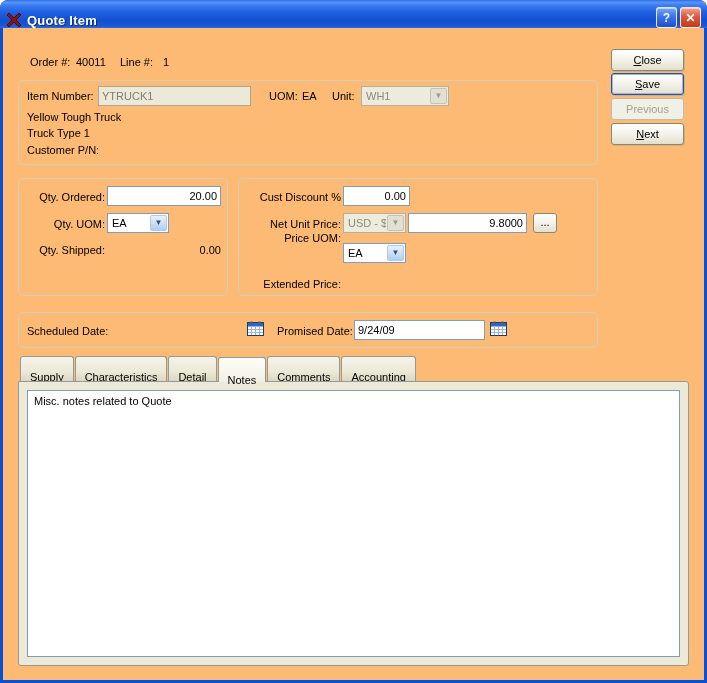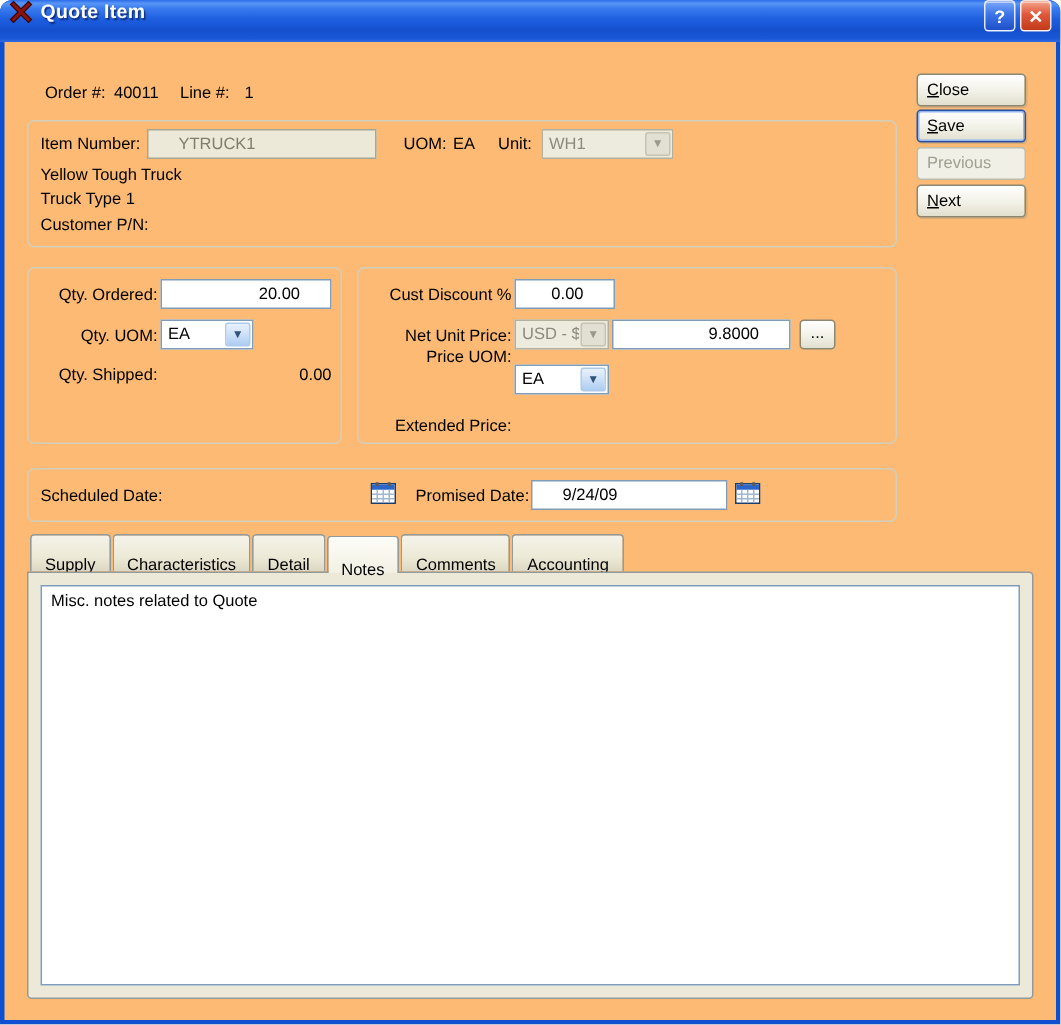--- a/index.html
+++ b/index.html
@@ -6,57 +6,57 @@
   * { box-sizing:border-box; }
   .window {
     position:relative; width:707px; height:683px;
     background:#0D4FD0; border-radius:8px 8px 0 0; overflow:hidden;
     font-family:"Liberation Sans", sans-serif; font-size:11px; color:#000;
   }
   .titlebar {
     position:absolute; top:0; left:0; right:0; height:28px;
     background:linear-gradient(180deg,#2B6BEA 0%,#5795F5 8%,#3A7BEF 20%,#1E5FE0 45%,#1450CE 72%,#1A57D6 92%,#2E6BE0 100%);
     border-radius:8px 8px 0 0;
-    display:flex; align-items:flex-start; padding:0 6px;
+    display:flex; align-items:flex-end; padding:0 6px;
   }
   .app-icon { width:16px; height:16px; margin-right:5px; flex:0 0 auto; }
   .title-text { color:#fff; font-weight:bold; font-size:13px; flex:1;
     text-shadow:1px 1px 1px rgba(10,34,106,.85); letter-spacing:.2px; }
   .tb-btn { width:21px; height:21px; border-radius:3px; border:1px solid rgba(255,255,255,.85);
     margin-left:3px; display:flex; align-items:center; justify-content:center;
     color:#fff; font-weight:bold; font-size:12px; cursor:default;
     box-shadow:inset 0 1px 0 rgba(255,255,255,.5); }
   .help-btn  { background:linear-gradient(180deg,#7AA8F8,#3C74E8 45%,#1E50C8); }
   .close-btn { background:linear-gradient(180deg,#F2A48C,#E0573B 45%,#C23A18); }
 
   .content { position:absolute; top:28px; left:3px; right:3px; bottom:3px; background:#fdba74; }
 
   .lbl { position:absolute; height:14px; line-height:14px; white-space:nowrap; }
   .lbl.r { text-align:right; }
 
   .groupbox { position:absolute; border:1px solid #D2CFBB; border-radius:5px; }
 
   .txt { position:absolute; height:20px; border:1px solid #7F9DB9; background:#fff;
-    font:11px "Liberation Sans",sans-serif; padding:1px 20px; color:#000; }
+    font:11px "Liberation Sans",sans-serif; padding:1px 3px; color:#000; }
   .txt.num { text-align:right; }
   .txt.ro  { background:#ECE9D8; color:#7F7D6F; border-color:#A9A693; }
 
   .combo { position:absolute; height:20px; border:1px solid #7F9DB9; background:#fff;
     display:flex; align-items:center; }
   .combo .val { flex:1; padding:0 4px; line-height:16px; overflow:hidden; white-space:nowrap; }
   .combo .drop { width:17px; height:16px; margin:1px; border:1px solid #AECBEE; border-radius:2px;
     background:linear-gradient(180deg,#E9F2FC,#CDE0F7 50%,#AECDF2);
     display:flex; align-items:center; justify-content:center; color:#33527A; font-size:8px; line-height:8px; }
   .combo.disabled { background:#EDEBDD; border-color:#B3B0A0; color:#8C8A7E; }
   .combo.disabled .drop { background:#E2E0D2; border-color:#C6C3B2; color:#9B998B; }
 
   .btn { position:absolute; width:73px; height:22px; border:1px solid #8A8873; border-radius:3px;
     background:linear-gradient(180deg,#FFFFFF,#F2F1E7 55%,#E1DFCE);
     font:11px "Liberation Sans",sans-serif; color:#000;
-    display:flex; align-items:center; 
+    display:flex; align-items:center; justify-content:center;
     box-shadow:1px 1px 0 rgba(160,155,130,.4); cursor:default; }
   .btn.default { border:1px solid #2A50A0; box-shadow:inset 0 0 0 1px #93B7EF, 1px 1px 0 rgba(160,155,130,.4); }
   .btn.disabled { color:#A19F90; border-color:#BEBCAA; background:#F1F0E6; box-shadow:none; }
   .mini-btn { position:absolute; width:24px; height:20px; border:1px solid #8A8873; border-radius:3px;
     background:linear-gradient(180deg,#FFFFFF,#F2F1E7 55%,#E1DFCE);
     font:11px "Liberation Sans",sans-serif; display:flex; align-items:center; justify-content:center; padding-bottom:4px; }
   .cal-btn { position:absolute; width:19px; height:18px; border:none; background:transparent; padding:0; }
 
   .tabs { position:absolute; left:17px; top:331px; height:22px; display:flex; align-items:flex-end; }
   .tab { height:19px; line-height:17px; padding:12px 9px; margin-right:1px; position:relative;

